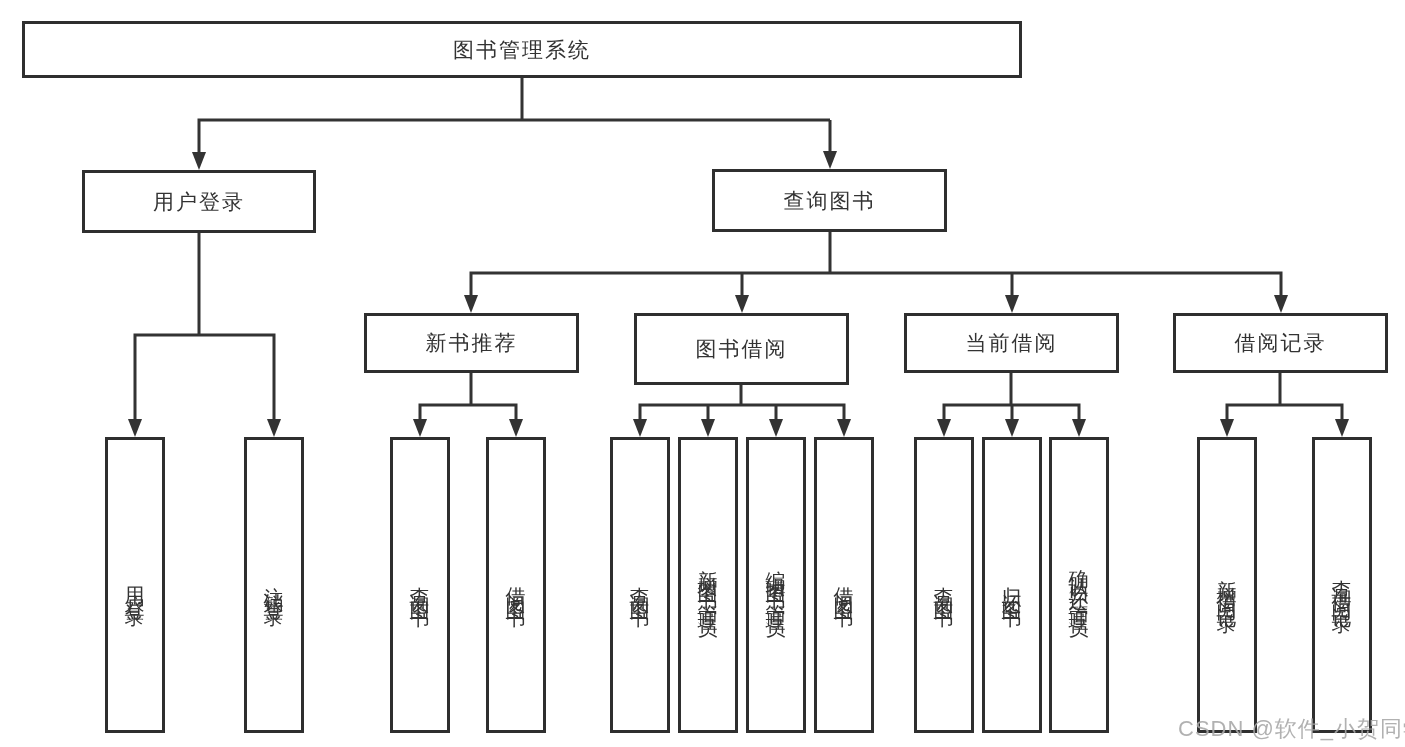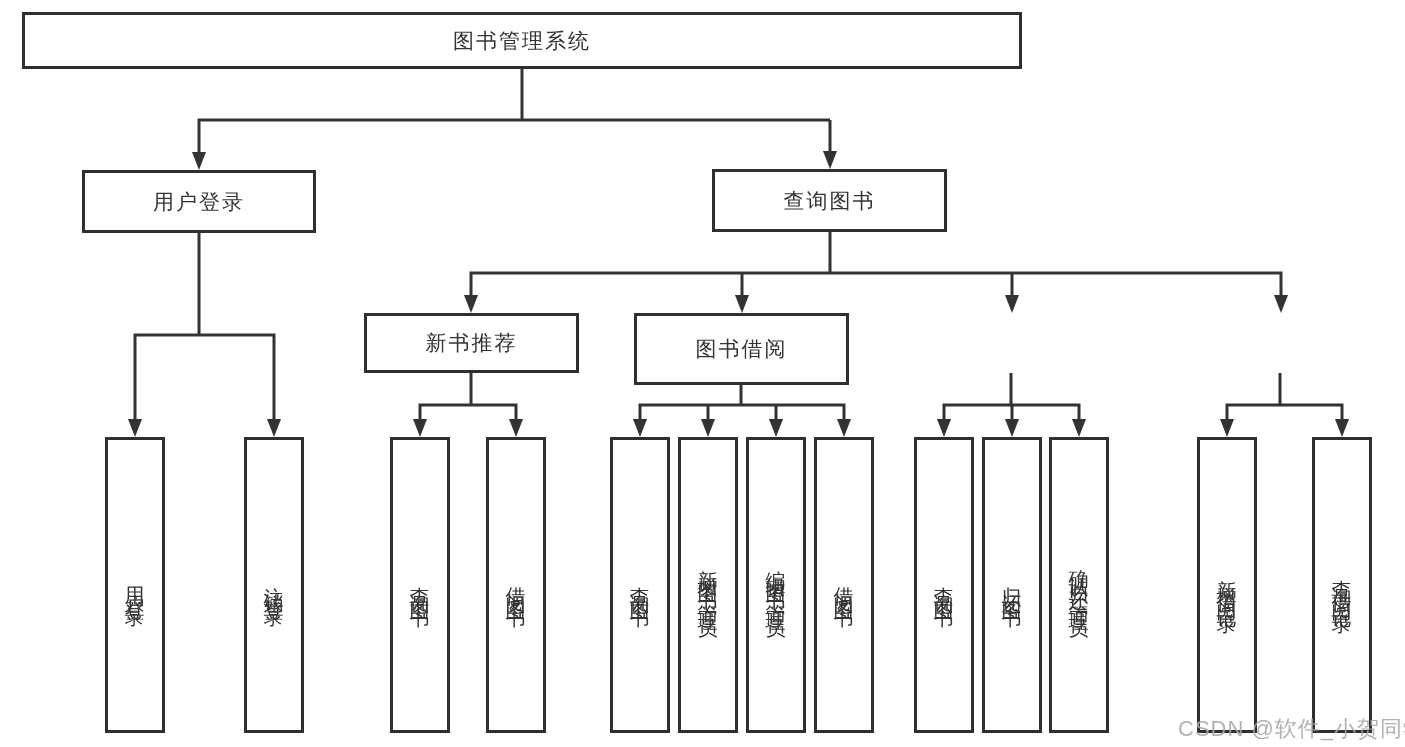--- a/index.html
+++ b/index.html
@@ -30,21 +30,21 @@
     align-items: center;
     justify-content: center;
     color: #333333;
     z-index: 1;
   }
   .node-h {
     font-size: 21px;
     letter-spacing: 2px;
   }
   .node-root {
-    left: 22px; top: 12px;
+    left: 22px; top: 21px;
     width: 1000px; height: 57px;
     border-width: 3px;
   }
   .leaf {
     top: 437px;
     width: 60px;
     height: 296px;
   }
   .leaf .vtext {
     writing-mode: vertical-rl;
@@ -131,20 +131,26 @@
   <div class="node node-h" style="left:712px; top:169px; width:235px; height:63px;">
     <span>查询图书</span>
   </div>
 
   <div class="node node-h" style="left:364px; top:313px; width:215px; height:60px;text-align:center;">
     <span>新书推荐</span>
   </div>
   <div class="node node-h" style="left:634px; top:313px; width:215px; height:72px;">
     <span>图书借阅</span>
   </div>
+  <div class="node node-h" style="left:904px; top:313px; width:215px; height:60px;">
+    <span>当前借阅</span>
+  </div>
+  <div class="node node-h" style="left:1173px; top:313px; width:215px; height:60px;">
+    <span>借阅记录</span>
+  </div>
 
   <div class="node leaf" style="left:105px;">
     <span class="vtext">用户登录</span>
   </div>
   <div class="node leaf" style="left:244px;">
     <span class="vtext">注销登录</span>
   </div>
 
   <div class="node leaf" style="left:390px;">
     <span class="vtext">查询图书</span>

